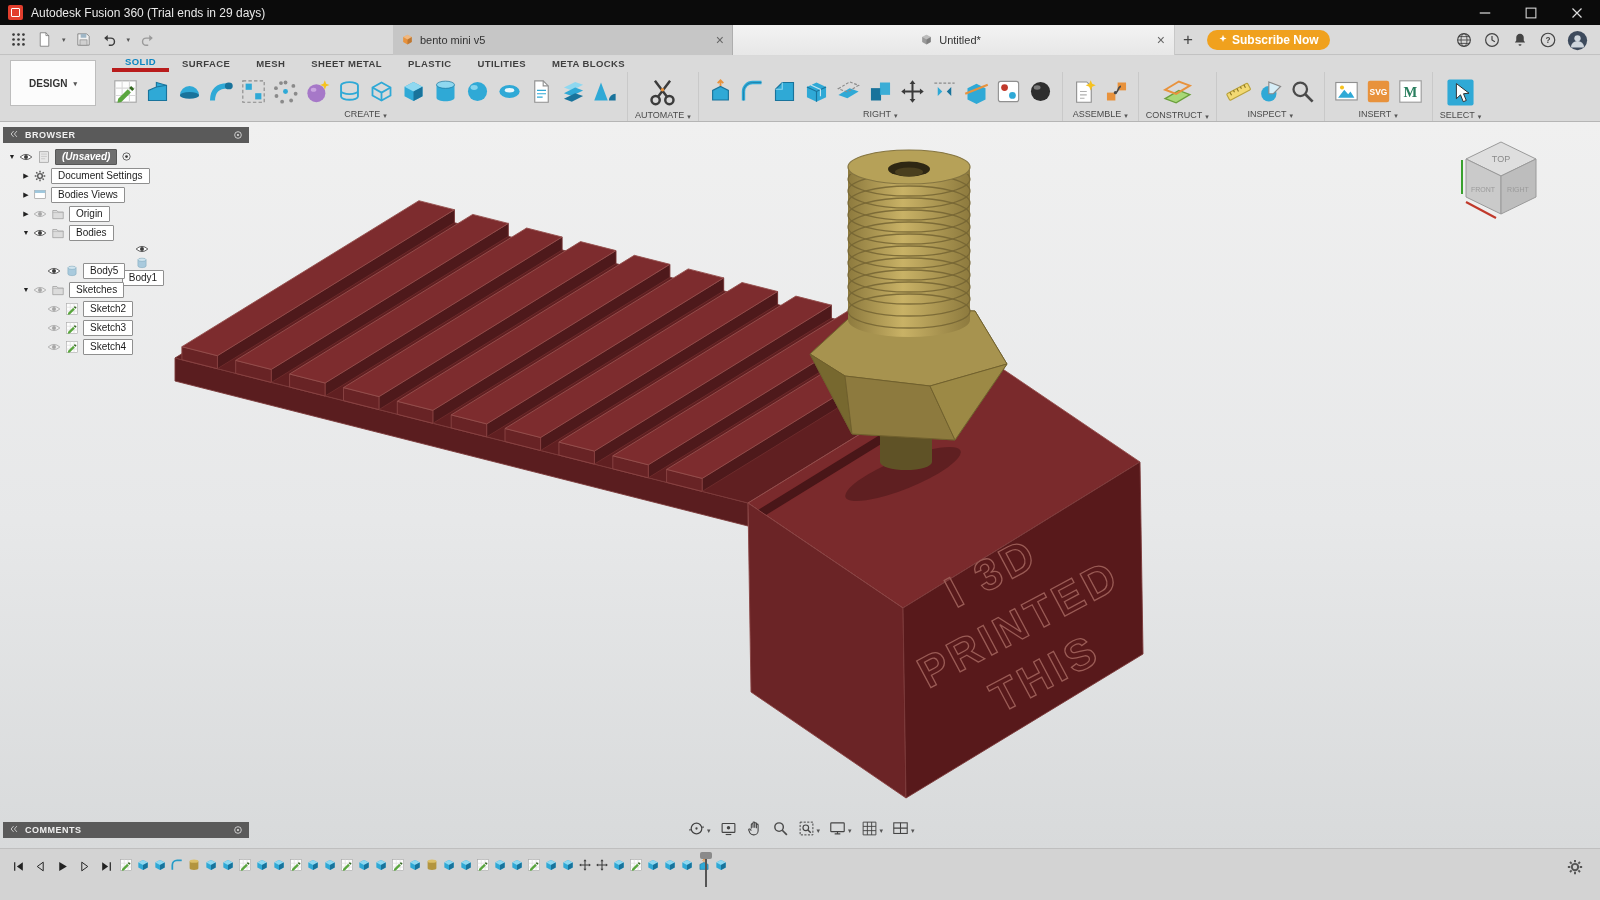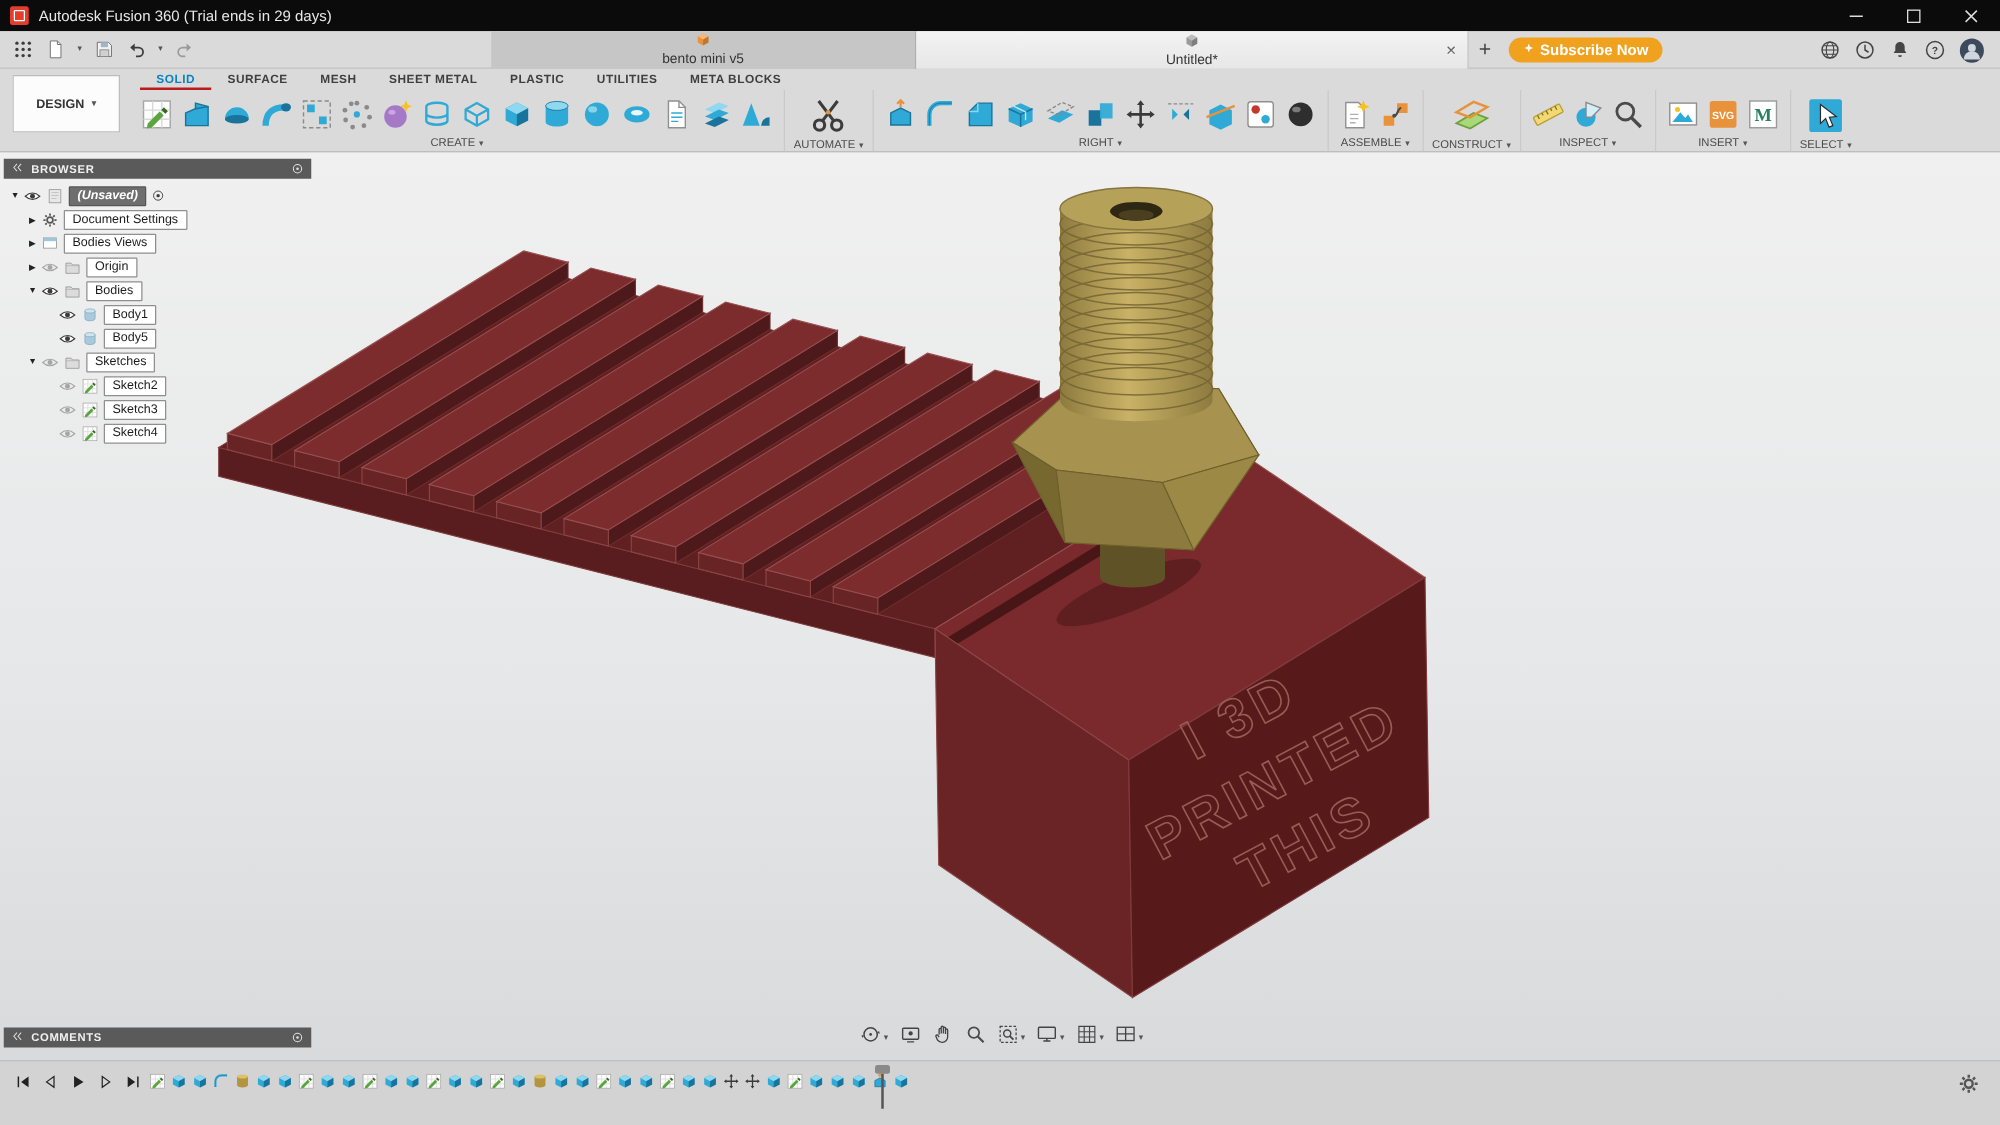--- a/index.html
+++ b/index.html
@@ -14,38 +14,38 @@
   .winbtns { margin-left:auto; display:flex; height:25px; }
   .winbtn { width:46px; height:25px; display:flex; align-items:center; justify-content:center; }
 
   
   .quickbar { position:absolute; top:25px; left:0; right:0; height:30px; background:#dadada;
               border-bottom:1px solid #c2c2c2; display:flex; align-items:center; }
   .qb-left { display:flex; align-items:center; gap:9px; padding:0 10px; }
   .qbico { display:flex; align-items:center; justify-content:center; }
   .caret { font-size:7px; color:#555; line-height:1; }
   .doc-tabs { position:absolute; left:393px; top:0; height:30px; right:0; display:flex; align-items:stretch; }
-  .doctab { display:flex; align-items:center; padding:0 8px; position:relative; font-size:11px; color:#333;flex-direction:column; }
+  .doctab { display:flex; align-items:center; padding:0 8px; position:relative; font-size:11px; color:#333; }
   .doctab.inactive { width:340px; background:#c6c6c6; border-right:1px solid #aeaeae; }
   .doctab.active { width:442px; background:linear-gradient(#f3f3f3,#e7e7e7); justify-content:center; border-right:1px solid #c8c8c8; }
   .doctab-label { margin:0 6px; white-space:nowrap; }
   .doctab-close { color:#666; font-size:14px; line-height:1; }
   .doctab.inactive .doctab-close { margin-left:auto; }
   .doctab.active .doctab-close { position:absolute; right:9px; }
   .newtab-btn { width:26px; display:flex; align-items:center; justify-content:center; font-size:17px; color:#444; }
   .subscribe-btn { height:20px; margin:5px 8px 0 6px; align-self:flex-start; padding:0 11px; border-radius:10px;
                    background:#f0a11e; color:#fff; font-size:12px; font-weight:bold;
                    display:flex; align-items:center; gap:4px; white-space:nowrap; }
   .qb-right { display:flex; align-items:center; gap:10px; padding:0 12px; margin-left:auto; }
 
   
   .ribbonbar { position:absolute; top:56px; left:0; right:0; height:16px; background:#dadada;
                display:flex; align-items:flex-end; padding-left:112px; }
   .rtab { font-size:9.5px; font-weight:bold; color:#3f3f3f; letter-spacing:.4px; padding:2px 13px 3px; }
-  .rtab.active { color:#0a84c1; border-bottom:2px solid #b91c1c; padding-bottom:1px; }
+  .rtab.active { color:#0a84c1; border-bottom:4px solid #b91c1c; padding-bottom:1px; }
 
   
   .toolbar { position:absolute; top:72px; left:0; right:0; height:50px; background:#dadada; border-bottom:1px solid #b5b5b5; }
   .design-btn { position:absolute; left:10px; top:60px; width:86px; height:46px; background:#fcfcfc;
                 border:1px solid #bdbdbd; z-index:6; display:flex; align-items:center; justify-content:center;
                 gap:6px; font-size:10px; font-weight:bold; color:#333; }
   .toolbar-groups { display:flex; margin-left:104px; height:49px; }
   .tgroup { display:flex; flex-direction:column; align-items:center; justify-content:space-between;
             padding:2px 7px 1px; border-left:1px solid #c9c9c9; }
   .tgroup:first-child { border-left:none; }
@@ -633,20 +633,32 @@
           <ellipse cx="909" cy="141" rx="61" ry="17" fill="none" stroke="#746433" stroke-width="1.3"></ellipse>
           <ellipse cx="909" cy="153" rx="61" ry="17" fill="none" stroke="#746433" stroke-width="1.3"></ellipse>
           <ellipse cx="909" cy="165" rx="61" ry="17" fill="none" stroke="#746433" stroke-width="1.3"></ellipse>
           <ellipse cx="909" cy="177" rx="61" ry="17" fill="none" stroke="#746433" stroke-width="1.3"></ellipse>
           <ellipse cx="909" cy="189" rx="61" ry="17" fill="none" stroke="#746433" stroke-width="1.3"></ellipse>
         </g>
         <ellipse cx="909" cy="45" rx="61" ry="17" fill="#b6a158" stroke="#857541" stroke-width="1.2"></ellipse>
         <ellipse cx="909" cy="47" rx="21" ry="7.5" fill="#2e2713"></ellipse>
         <ellipse cx="909" cy="50" rx="14" ry="4.5" fill="#4a3f1e"></ellipse>
       </svg></div>
+  <div class="viewcube" id="viewcube">
+    <svg width="98" height="100" viewBox="0 0 98 100">
+      <line x1="10" y1="60" x2="10" y2="26" stroke="#3aa12f" stroke-width="2"></line>
+      <line x1="14" y1="68" x2="44" y2="84" stroke="#c0392b" stroke-width="2"></line>
+      <polygon points="49,8 84,25 49,42 14,25" fill="#dedede" stroke="#9a9a9a"></polygon>
+      <polygon points="14,25 49,42 49,80 14,63" fill="#cacaca" stroke="#9a9a9a"></polygon>
+      <polygon points="49,42 84,25 84,63 49,80" fill="#bdbdbd" stroke="#9a9a9a"></polygon>
+      <text x="49" y="28" font-size="9" fill="#8a8a8a" text-anchor="middle">TOP</text>
+      <text x="31" y="58" font-size="7" fill="#9a9a9a" text-anchor="middle">FRONT</text>
+      <text x="66" y="58" font-size="7" fill="#9a9a9a" text-anchor="middle">RIGHT</text>
+    </svg>
+  </div>
 </div>
 
 <div class="browser-panel">
   <div class="panel-header">
     <span id="bp-collapse"><svg viewBox="0 0 24 24" width="10" height="10">
           <path d="M11 5l-6 7 6 7M19 5l-6 7 6 7" stroke="#ddd" stroke-width="2" fill="none"></path>
         </svg></span>
     <span>BROWSER</span>
     <span class="ph-toggle" id="bp-toggle">
         <svg viewBox="0 0 24 24" width="10" height="10">
@@ -725,21 +737,21 @@
           </svg>
         </span>
         <span class="bicon">
           <svg viewBox="0 0 24 24" width="14" height="14">
             <path d="M3 6h7l2 2.5h9V20H3z" fill="#dcdcdc" stroke="#8a8a8a"></path>
             <path d="M3 9.5h18" stroke="#b0b0b0"></path>
           </svg>
         </span>
         <span class="blabel">Bodies</span>
       </div>
-      <div class="brow" style="padding-left: 32px;">
+      <div class="brow" style="padding-left: 32px; flex-direction: column;">
         <span class="bcaret"></span>
         <span class="beye">
           <svg viewBox="0 0 24 24" width="14" height="14">
             <path d="M2 12q10-9 20 0q-10 9-20 0z" fill="#fff" stroke="#3c3c3c" stroke-width="1.4"></path>
             <circle cx="12" cy="12" r="3.4" fill="#3c3c3c"></circle>
           </svg>
         </span>
         <span class="bicon">
           <svg viewBox="0 0 24 24" width="14" height="14">
             <path d="M5 6.5v10.5c0 1.6 3.1 2.9 7 2.9s7-1.3 7-2.9V6.5" fill="#a9cadd" stroke="#7fa8bd"></path>

